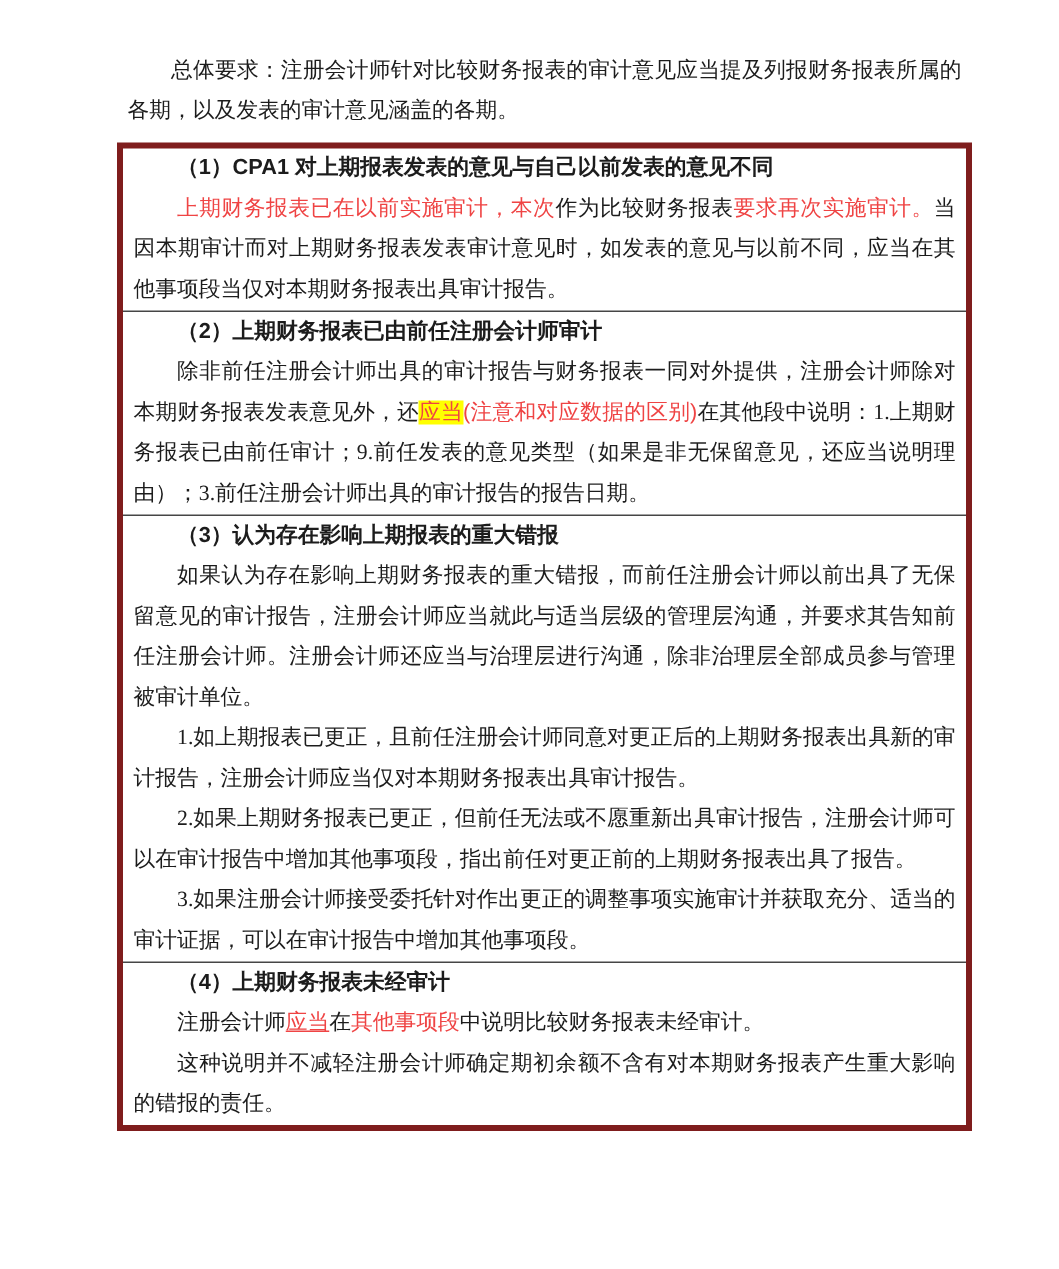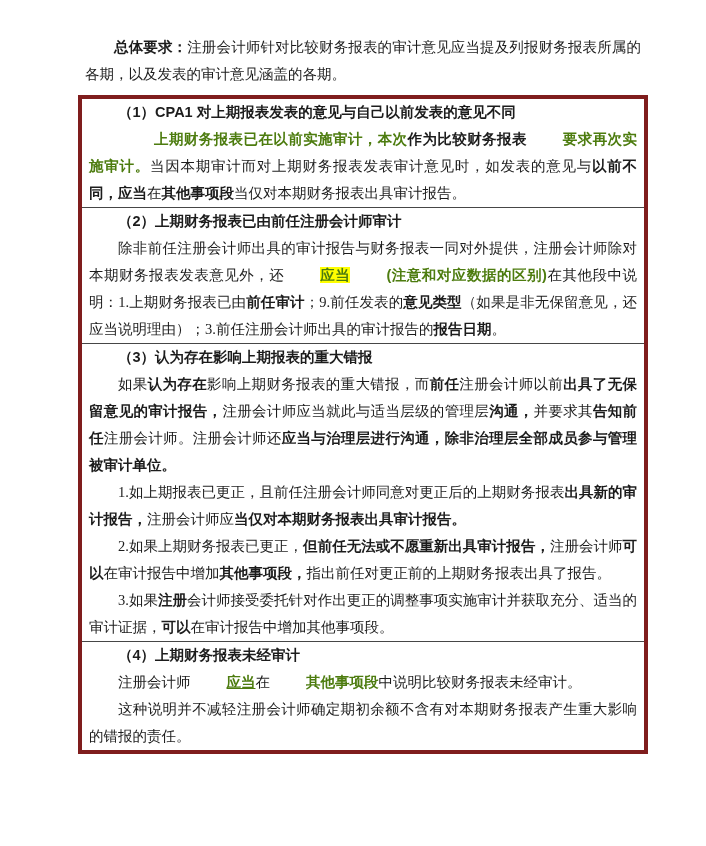--- a/index.html
+++ b/index.html
@@ -38,24 +38,24 @@
   }
   .sec + .sec {
     border-top: 1px solid #464646;
   }
   .heading {
     font-weight: 700;
     font-family: "Liberation Sans", sans-serif;
   }
   
   .f-b {
-    font-weight: 700;
+    font-weight: 400;
     font-family: "Liberation Sans", sans-serif;
   }
-  .f-r { color: #4d7c0f; margin-left: 36px; }
+  .f-r { color: #ef4444; }
   .f-h { background: #ffff00; }
   .f-u { text-decoration: underline; }
 </style>
 </head>
 <body>
 
 <div class="doc">
 
   <p class="intro"><span class="f-b">总体要求：</span><span>注册会计师针对比较财务报表的审计意见应当提及列报财务报表所属的各期，以及发表的审计意见涵盖的各期。</span></p>
 

